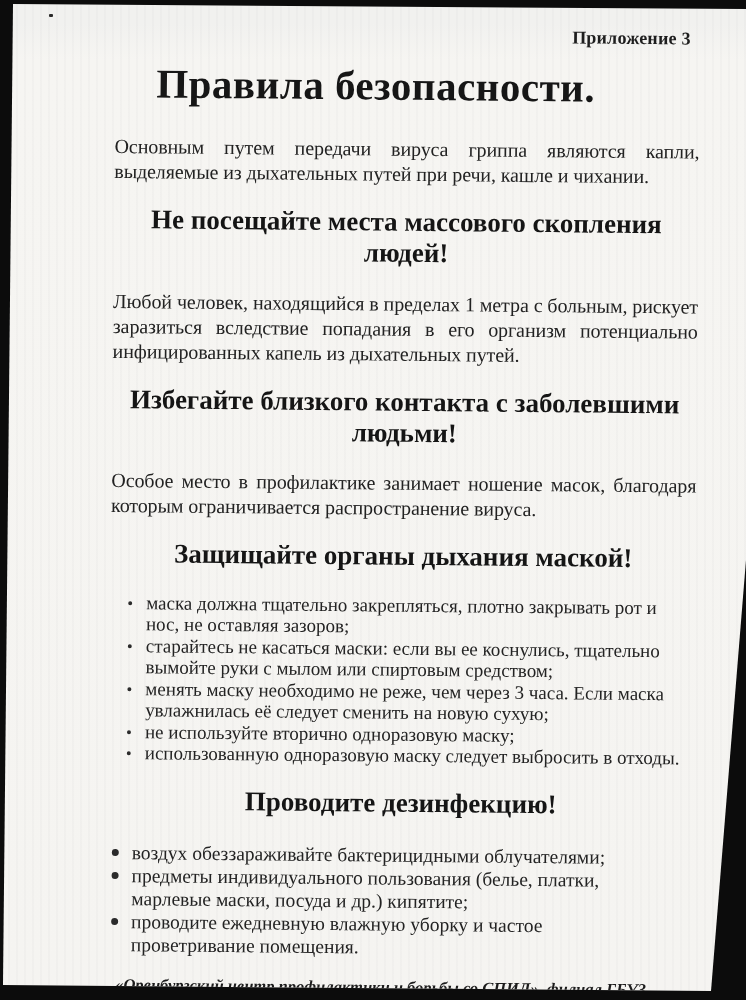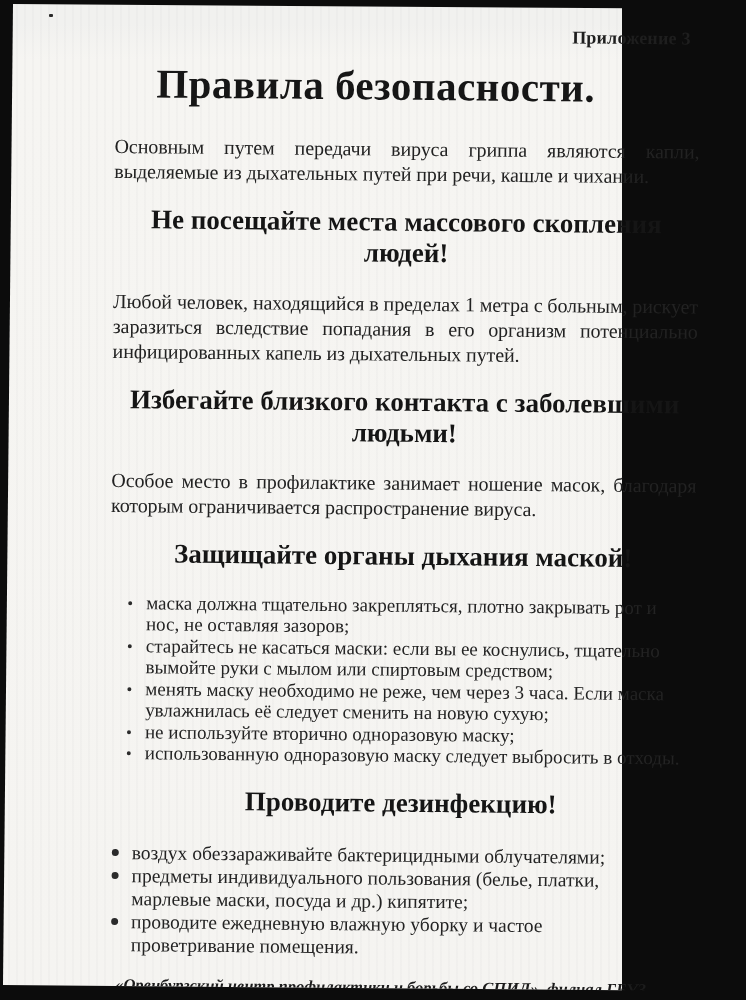--- a/index.html
+++ b/index.html
@@ -6,21 +6,21 @@
     margin: 0;
     padding: 0;
     width: 746px;
     height: 1000px;
     background: #0c0c0c;
     overflow: hidden;
     font-family: "Liberation Serif", "DejaVu Serif", serif;
   }
   .scan {
     position: relative;
-    width: 622px;
+    width: 746px;
     height: 1000px;
     background: #0c0c0c;
   }
   
   .paper {
     position: absolute;
     inset: 0;
     background:
       repeating-linear-gradient(90deg, rgba(120,120,130,0.035) 0 2px, rgba(0,0,0,0) 2px 8px),
       linear-gradient(180deg, #f1f1ef 0 24px, #f6f5f2 60px, #f5f4f1 100%);

